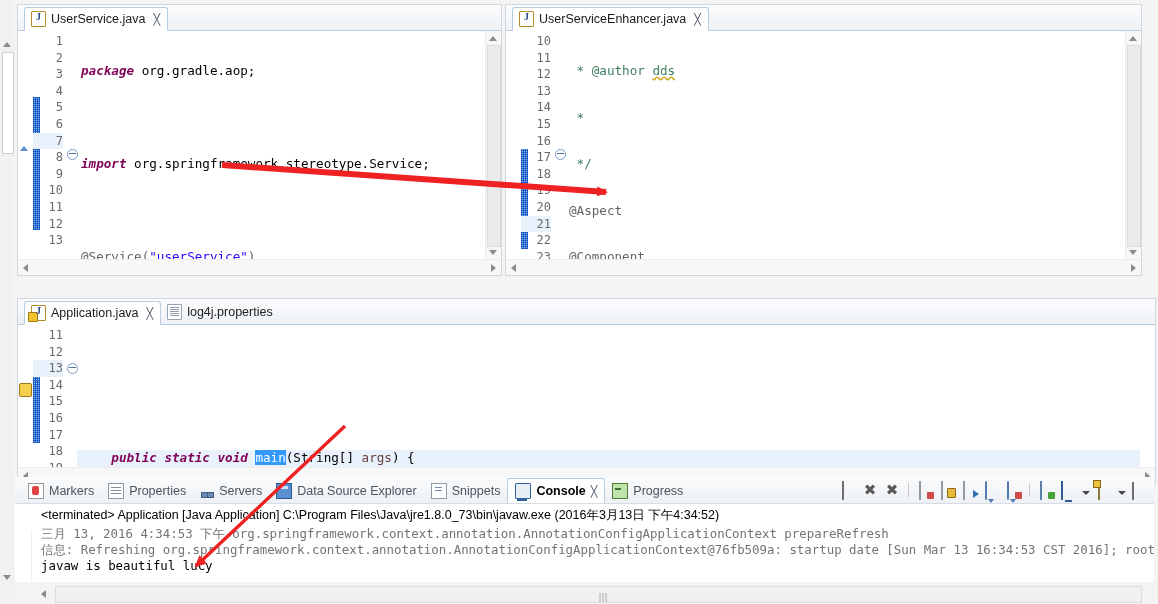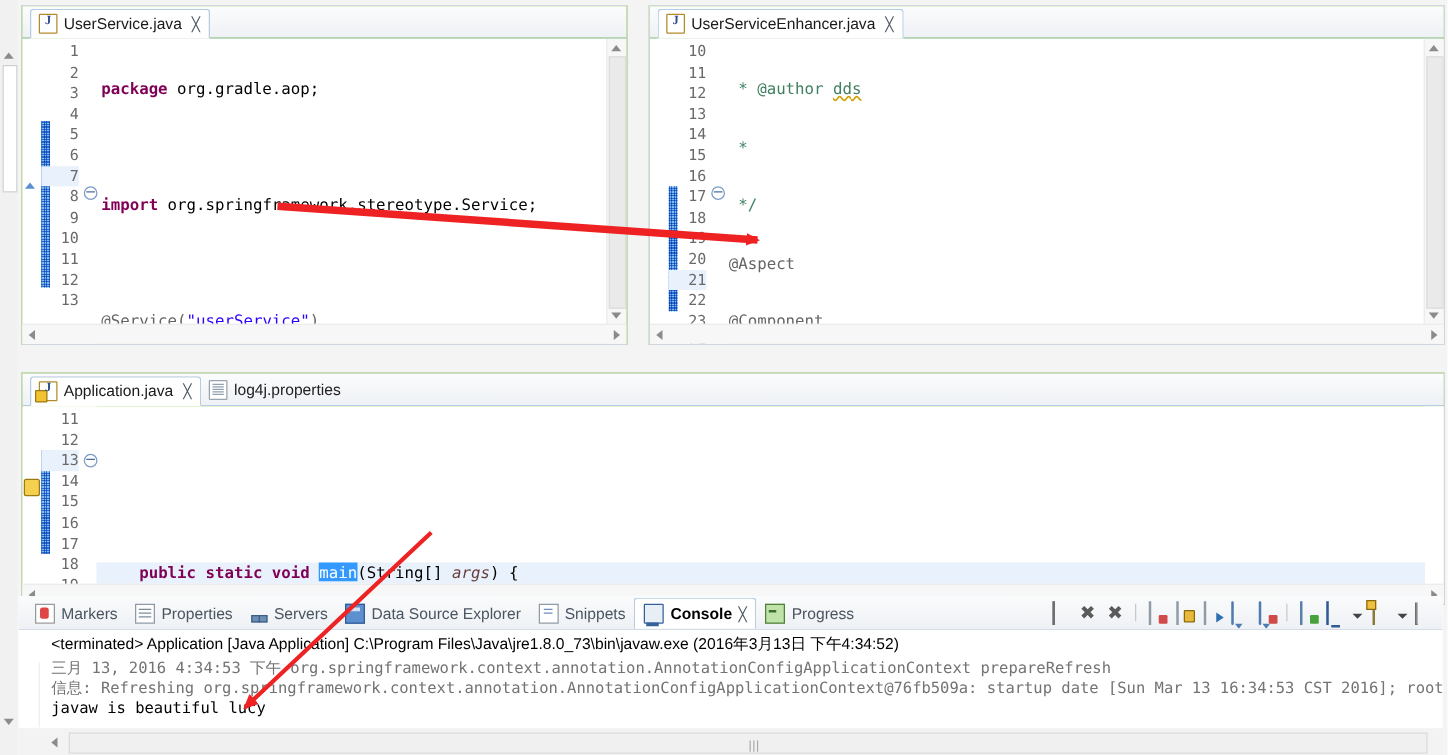--- a/index.html
+++ b/index.html
@@ -12,21 +12,21 @@
   #root {
     position: relative;
     width: 1158px; height: 604px;
     background: #f4f4f4;
     overflow: hidden;
   }
 
   
   .panel {
     position: absolute;
-    background: #84cc16;
+    background: #ef4444;
     border: 1px solid #a9b7c6;
     border-color: #cfd6dd;
     box-sizing: border-box;
   }
   .tabbar {
     position: relative;
     height: 26px;
     background: linear-gradient(#fbfcfd, #eef1f5);
     border-bottom: 1px solid #b6cce0;
     box-sizing: border-box;
@@ -131,25 +131,25 @@
   }
   .ln, .cl {
     height: 16.6px; line-height: 16.6px;
     white-space: pre;
   }
   .cl { padding-left: 4px; }
   .cl.hl { background: #e8f1fc; }
   .ln.hl { background: #e8f1fc; }
 
   
-  .kw  { color: #7f0055; font-weight: bold; }
+  .kw  { color: #7f0055; font-weight: bold; font-style: italic; }
   .str { color: #2a00ff; }
   .cmt { color: #3f7f5f; }
   .ann { color: #646464; }
-  .loc { color: #6a3e3e; font-style: italic; }
+  .loc { color: #6a3e3e; }
   .sel { background: #3399ff; color: #ffffff; }
   .sq  { text-decoration: underline; text-decoration-style: wavy;
          text-decoration-color: #d0a000; }
 
   
   .fold {
     display: inline-block;
     width: 9px; height: 9px;
     border: 1px solid #7a9cc6;
     border-radius: 50%;
@@ -440,21 +440,21 @@
         <div class="arrow-dn" style="bottom:20px;"></div>
       </div>
     </div>
 
     <div class="hscroll">
       <div class="arrow-l"></div>
       <div class="arrow-r"></div>
     </div>
   </div>
 
-  <div class="panel" id="ed-tr" style="left:519px; top:4px; width:637px; height:272px;">
+  <div class="panel" id="ed-tr" style="left:505px; top:4px; width:637px; height:272px;">
     <div class="tabbar">
       <div class="tab active">
         <span class="ico ico-java"></span>
         <span>UserServiceEnhancer.java</span>
         <span class="tab-close">╳</span>
       </div>
     </div>
 
     <div class="codearea">
       <div class="annotation-ruler"></div>

